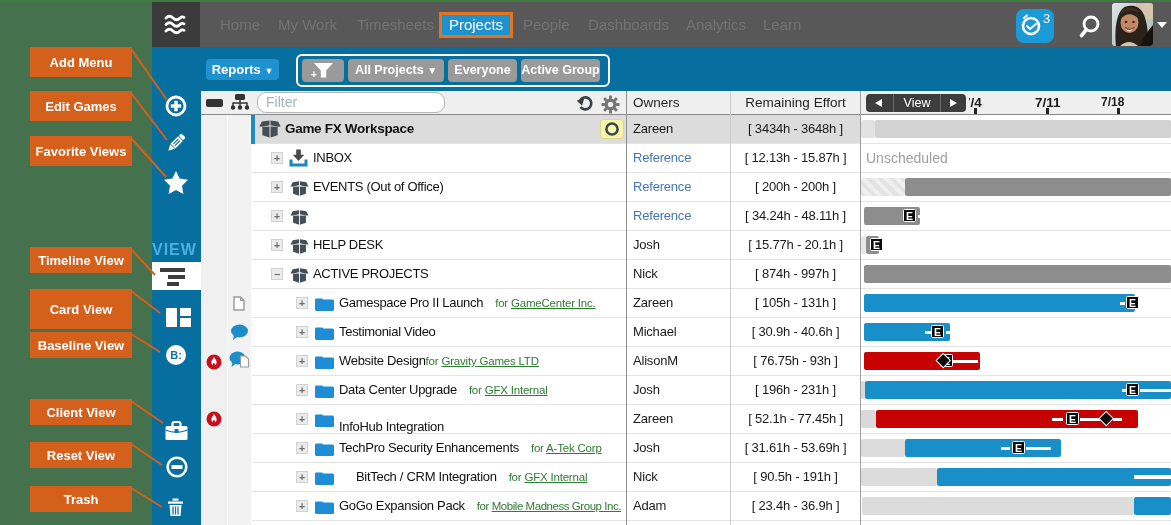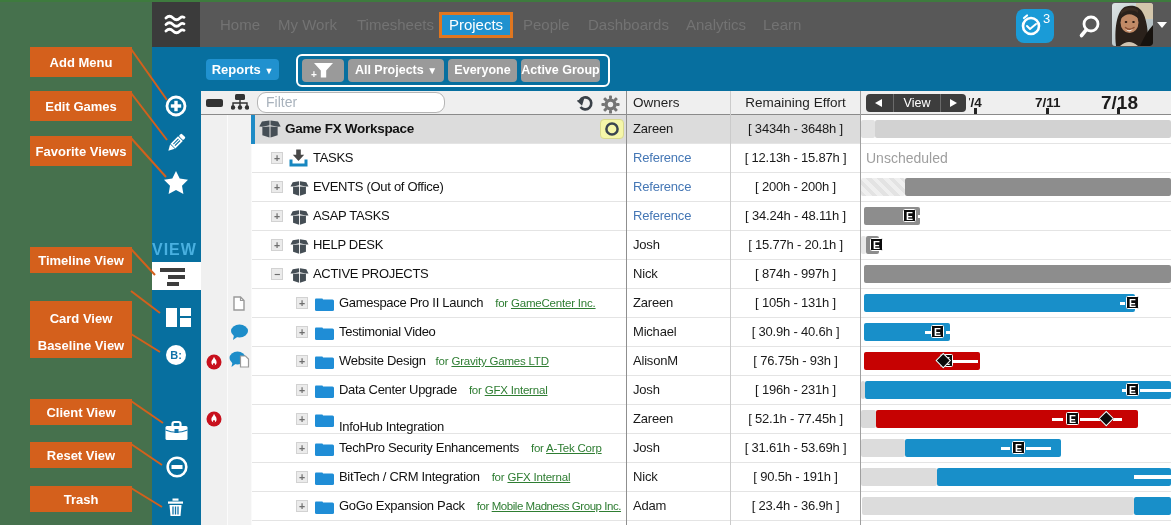--- a/index.html
+++ b/index.html
@@ -83,21 +83,21 @@
     <div class="gbar" style="left:609px;top:5px;width:14px;background:#e2e2e2"></div>
     <div class="gbar" style="left:623px;top:5px;width:296px;background:#d2d2d2"></div>
   </div>
   <div class="row" style="top:144px">
     <div class="exp" style="left:19px;top:8px">+</div>
     <svg class="abs" style="left:37px;top:5px" width="19" height="18" viewBox="0 0 19 18">
         <polygon points="9.5,12 3.8,5.8 7.2,5.8 7.2,0.5 11.8,0.5 11.8,5.8 15.2,5.8" fill="#484848"></polygon>
         <path d="M2,10.5 v5.5 h15 v-5.5" fill="none" stroke="#1787c0" stroke-width="3"></path>
       </svg>
     <div class="abs" style="left:0;top:0;width:374px;height:28px;overflow:hidden">
-        <span class="tname" style="left:61px">TASKS</span>
+        <span class="tname" style="left:61px">INBOX</span>
       </div>
     <span class="cellO ref">Reference</span>
     <span class="cellE">[ 12.13h - 15.87h ]</span>
     <span class="abs" style="left:614px;top:0;height:28px;line-height:28px;font-size:14px;color:#9e9e9e">Unscheduled</span>
   </div>
   <div class="row" style="top:173px">
     <div class="exp" style="left:19px;top:8px">+</div>
     <svg class="abs" style="left:38px;top:8px" width="19" height="15" viewBox="0 0 21 17">
         <g fill="#454e55">
           <polygon points="0.3,6.2 2.8,1.4 10,0.3 10,4.9 3.4,6.3"></polygon>
@@ -117,23 +117,20 @@
   <div class="row" style="top:202px">
     <div class="exp" style="left:19px;top:8px">+</div>
     <svg class="abs" style="left:38px;top:8px" width="19" height="15" viewBox="0 0 21 17">
         <g fill="#454e55">
           <polygon points="0.3,6.2 2.8,1.4 10,0.3 10,4.9 3.4,6.3"></polygon>
           <polygon points="20.7,6.2 18.2,1.4 11,0.3 11,4.9 17.6,6.3"></polygon>
           <polygon points="3.2,6.6 10,6.2 10,16.6 3.2,14.4"></polygon>
           <polygon points="17.8,6.6 11,6.2 11,16.6 17.8,14.4"></polygon>
         </g>
       </svg>
-    <div class="abs" style="left:0;top:0;width:374px;height:28px;overflow:hidden">
-        <span class="tname" style="left:61px">ASAP TASKS</span>
-      </div>
     <span class="cellO ref">Reference</span>
     <span class="cellE">[ 34.24h - 48.11h ]</span>
     <div class="gbar" style="left:612px;top:5px;width:56px;background:#8d8d8d"></div>
     <div class="wdash" style="left:666px;top:13px;width:5px"></div>
     <div class="emark" style="left:651px;top:7px">E</div>
   </div>
   <div class="row" style="top:231px">
     <div class="exp" style="left:19px;top:8px">+</div>
     <svg class="abs" style="left:38px;top:8px" width="19" height="15" viewBox="0 0 21 17">
         <g fill="#454e55">
@@ -200,21 +197,21 @@
     <div class="emark" style="left:679px;top:7px">E</div>
     <div class="wdash" style="left:694px;top:13px;width:4px"></div>
   </div>
   <div class="row" style="top:347px">
     <div class="exp" style="left:44px;top:8px">+</div>
     <svg class="abs" style="left:63px;top:7px" width="19" height="15" viewBox="0 0 19 15">
         <rect x="0" y="2.5" width="8" height="4" rx="1" fill="#1f8dd6"></rect>
         <rect x="0" y="3.5" width="19" height="11.5" rx="1.5" fill="#1f8dd6"></rect>
       </svg>
     <div class="abs" style="left:0;top:0;width:374px;height:28px;overflow:hidden">
-        <span class="tname" style="left:87px">Website Design<span class="forlink" style="margin-left:10px">for <u>Gravity Games LTD</u></span></span>
+        <span class="tname" style="left:87px">Website Design<span class="forlink" style="">for <u>Gravity Games LTD</u></span></span>
       </div>
     <span class="cellO">AlisonM</span>
     <span class="cellE">[ 76.75h - 93h ]</span>
     <div class="gbar" style="left:612px;top:5px;width:116px;background:#c60202"></div>
     <div class="wdash" style="left:697px;top:13px;width:29px"></div>
     <div class="emark" style="left:688px;top:7px">E</div>
     <div class="dia" style="left:686px;top:8px"></div>
   </div>
   <div class="row" style="top:376px">
     <div class="exp" style="left:44px;top:8px">+</div>
@@ -269,21 +266,21 @@
     <div class="emark" style="left:760px;top:7px">E</div>
     <div class="wdash" style="left:774px;top:13px;width:25px"></div>
   </div>
   <div class="row" style="top:463px">
     <div class="exp" style="left:44px;top:8px">+</div>
     <svg class="abs" style="left:63px;top:7px" width="19" height="15" viewBox="0 0 19 15">
         <rect x="0" y="2.5" width="8" height="4" rx="1" fill="#1f8dd6"></rect>
         <rect x="0" y="3.5" width="19" height="11.5" rx="1.5" fill="#1f8dd6"></rect>
       </svg>
     <div class="abs" style="left:0;top:0;width:374px;height:28px;overflow:hidden">
-        <span class="tname" style="left:87px">BitTech / CRM Integration<span class="forlink" style="margin-left:12px">for <u>GFX Internal</u></span></span>
+        <span class="tname" style="left:104px">BitTech / CRM Integration<span class="forlink" style="margin-left:12px">for <u>GFX Internal</u></span></span>
       </div>
     <span class="cellO">Nick</span>
     <span class="cellE">[ 90.5h - 191h ]</span>
     <div class="gbar" style="left:609px;top:5px;width:76px;background:#dcdcdc"></div>
     <div class="gbar" style="left:685px;top:5px;width:234px;background:#188fc9"></div>
     <div class="wdash" style="left:882px;top:12px;width:37px;height:4px"></div>
   </div>
   <div class="row" style="top:492px">
     <div class="exp" style="left:44px;top:8px">+</div>
     <svg class="abs" style="left:63px;top:7px" width="19" height="15" viewBox="0 0 19 15">
@@ -406,21 +403,21 @@
       <div class="abs" style="left:27px;top:0;width:1px;height:18px;background:#6a6a6a"></div>
       <div class="abs" style="left:74px;top:0;width:1px;height:18px;background:#6a6a6a"></div>
       <div class="abs" style="left:9px;top:5px;width:0;height:0;border-top:4.5px solid transparent;border-bottom:4.5px solid transparent;border-right:7px solid #fff"></div>
       <div class="abs" style="left:84px;top:5px;width:0;height:0;border-top:4.5px solid transparent;border-bottom:4.5px solid transparent;border-left:7px solid #fff"></div>
       <span class="abs" style="left:28px;width:46px;text-align:center;color:#fff;font-size:12.5px;line-height:18px">View</span>
     </div>
     <div class="abs" style="left:768px;top:0;width:17px;height:23px;overflow:hidden">
         <span style="position:absolute;left:-6px;top:0;line-height:23px;font-size:13.5px;font-weight:bold;color:#1c1c1c">7/4</span>
       </div>
     <span class="abs" style="left:834px;top:0;line-height:23px;font-size:13.5px;font-weight:bold;color:#1c1c1c">7/11</span>
-    <span class="abs" style="left:900px;top:0;line-height:23px;font-size:19px;font-weight:bold;color:#1c1c1c">7/18</span>
+    <span class="abs" style="left:900px;top:0;line-height:23px;font-size:12px;font-weight:bold;color:#1c1c1c">7/18</span>
     <div class="abs" style="left:773px;top:17px;width:3px;height:6px;background:#222"></div>
     <div class="abs" style="left:845px;top:17px;width:3px;height:6px;background:#222"></div>
     <div class="abs" style="left:916px;top:17px;width:3px;height:6px;background:#222"></div>
   </div>
 
   <svg class="abs" style="left:165px;top:95px" width="22" height="22" viewBox="0 0 22 22">
     <circle cx="11" cy="11" r="9" fill="none" stroke="#fff" stroke-width="2.8"></circle>
     <line x1="11" y1="5.8" x2="11" y2="16.2" stroke="#fff" stroke-width="3.4"></line>
     <line x1="5.8" y1="11" x2="16.2" y2="11" stroke="#fff" stroke-width="3.4"></line>
   </svg>
@@ -498,18 +495,18 @@
       <line x1="131" y1="334" x2="160" y2="352"></line>
       <line x1="131" y1="401" x2="163" y2="423"></line>
       <line x1="131" y1="444" x2="162" y2="465"></line>
       <line x1="131" y1="488" x2="162" y2="507"></line>
     </g>
   </svg>
   <div class="lbl" style="top:47px;height:30px">Add Menu</div>
   <div class="lbl" style="top:91px;height:30px">Edit Games</div>
   <div class="lbl" style="top:136px;height:30px">Favorite Views</div>
   <div class="lbl" style="top:247px;height:26px">Timeline View</div>
-  <div class="lbl" style="top:301px;height:34px">Card View</div>
+  <div class="lbl" style="top:289px;height:40px">Card View</div>
   <div class="lbl" style="top:332px;height:26px">Baseline View</div>
   <div class="lbl" style="top:399px;height:26px">Client View</div>
   <div class="lbl" style="top:442px;height:26px">Reset View</div>
   <div class="lbl" style="top:486px;height:26px">Trash</div>
 </div>
 
 </body></html>

